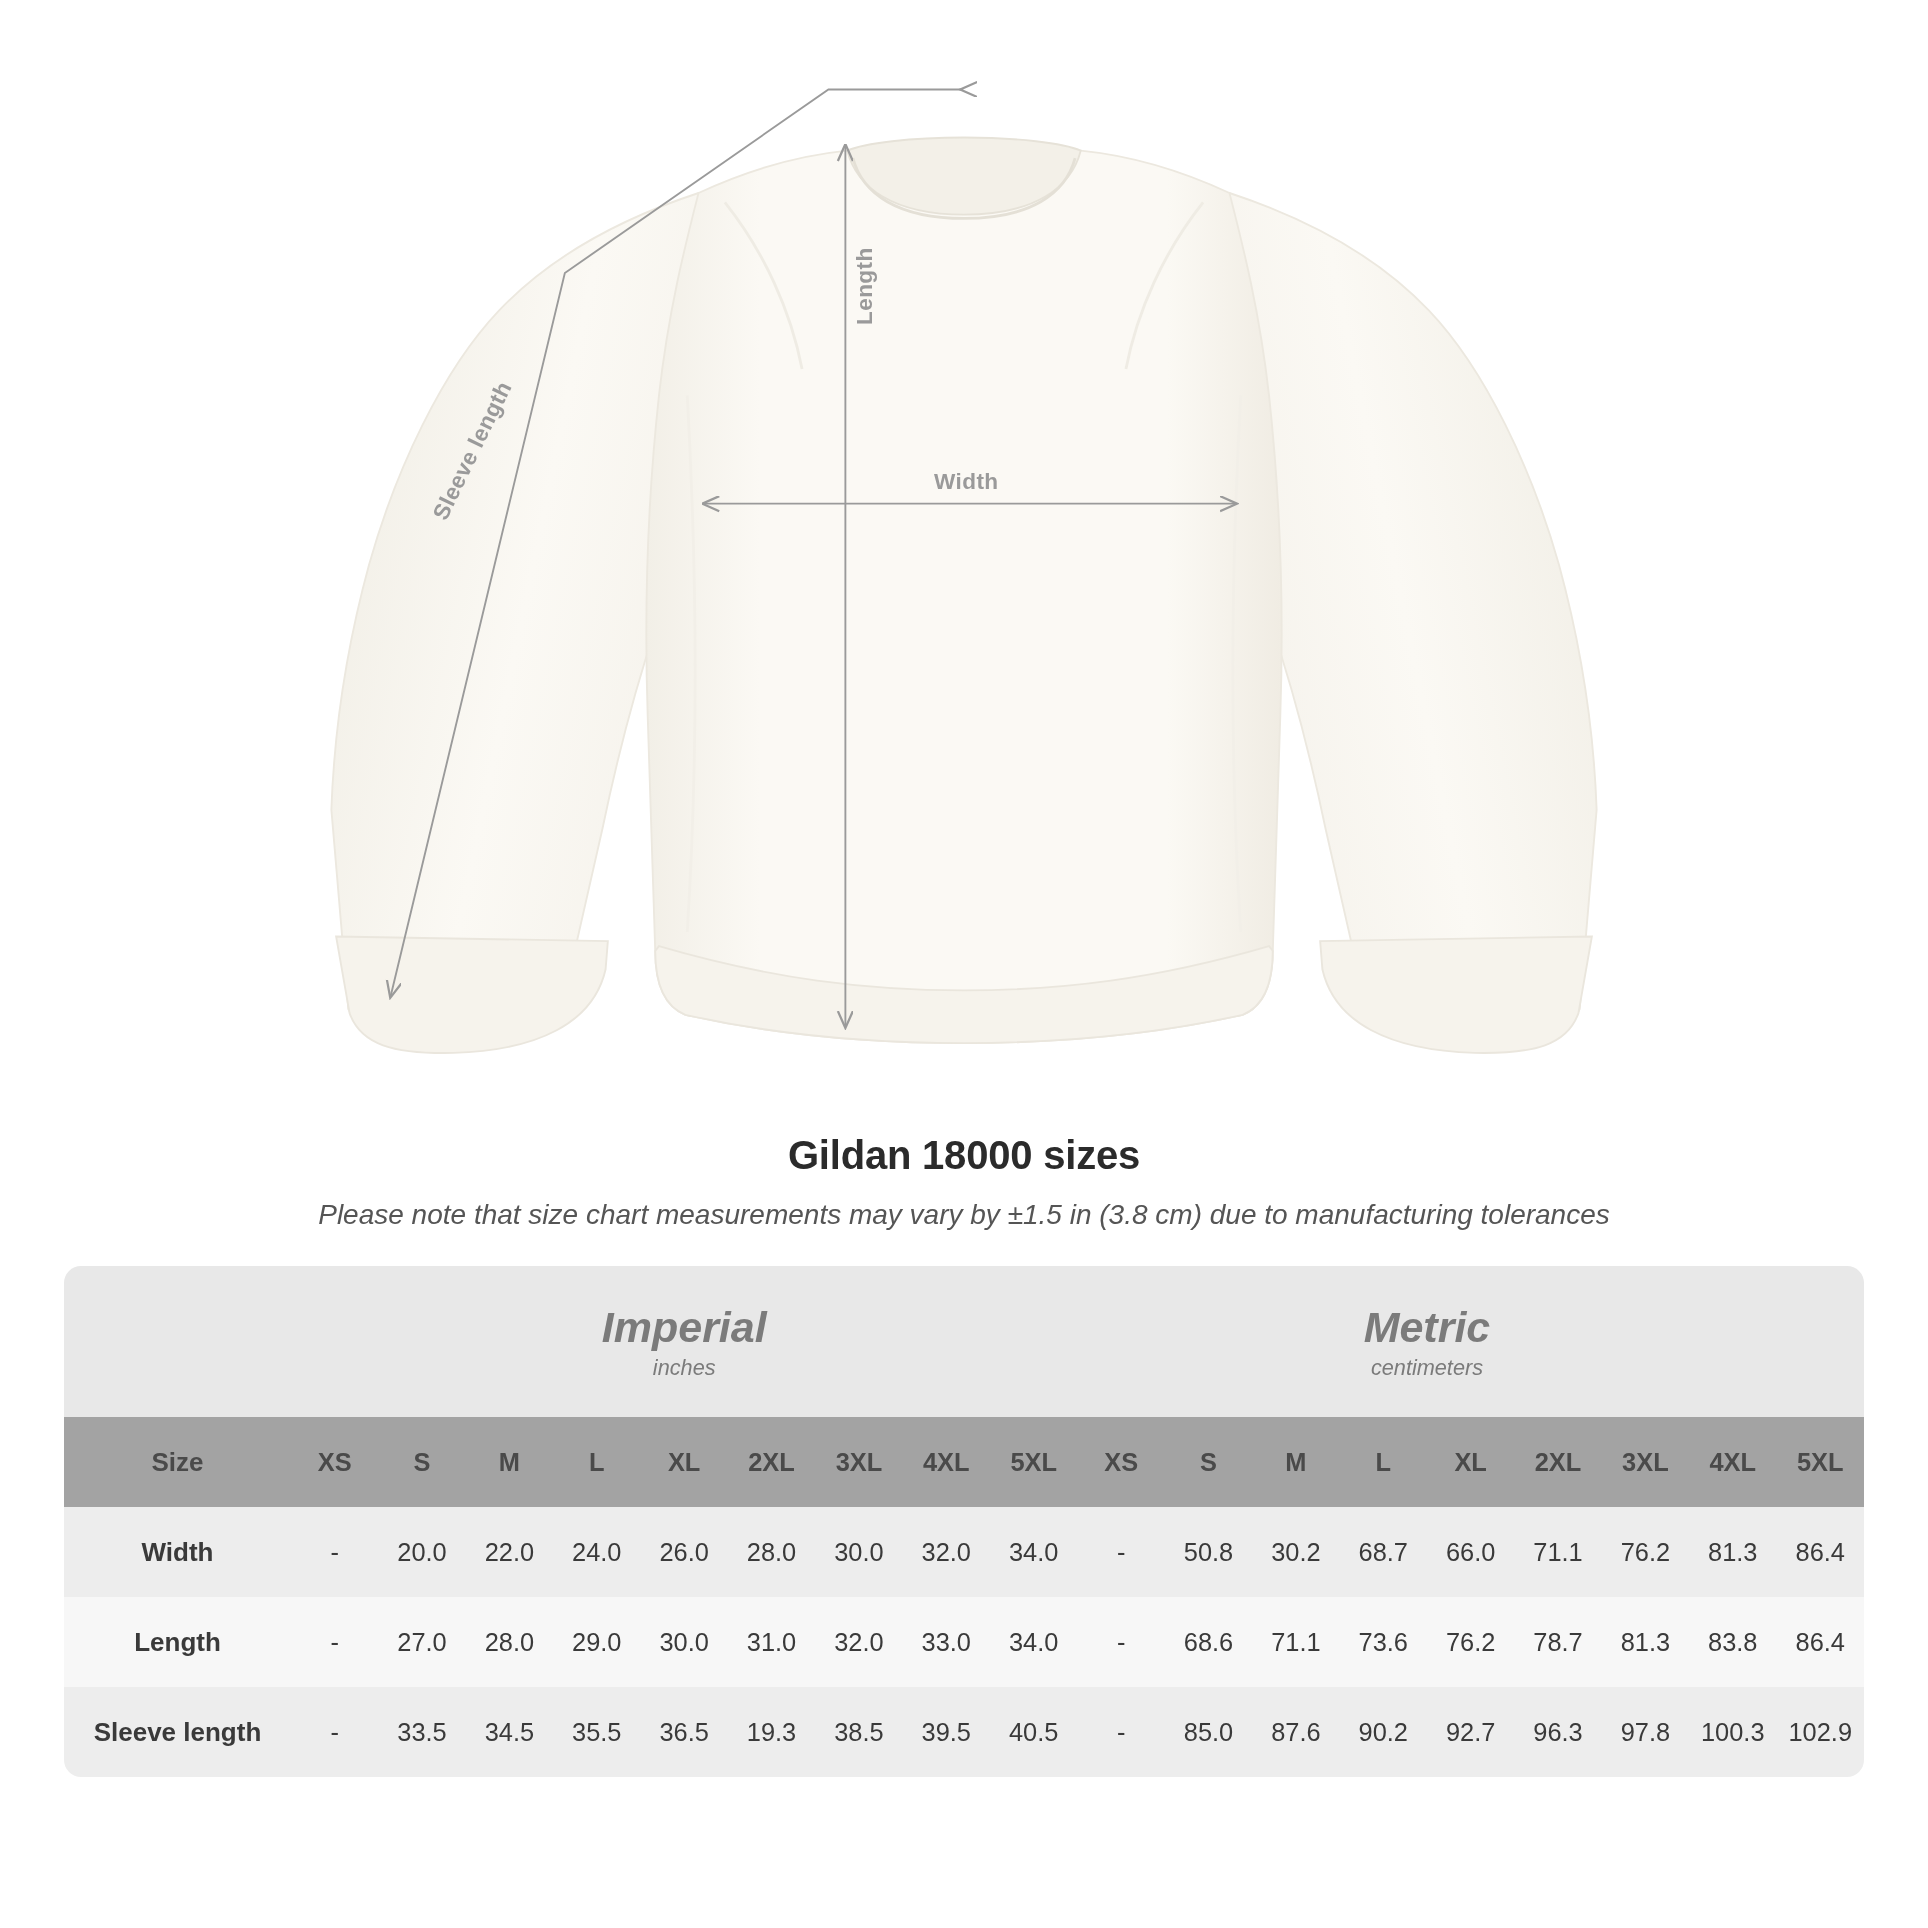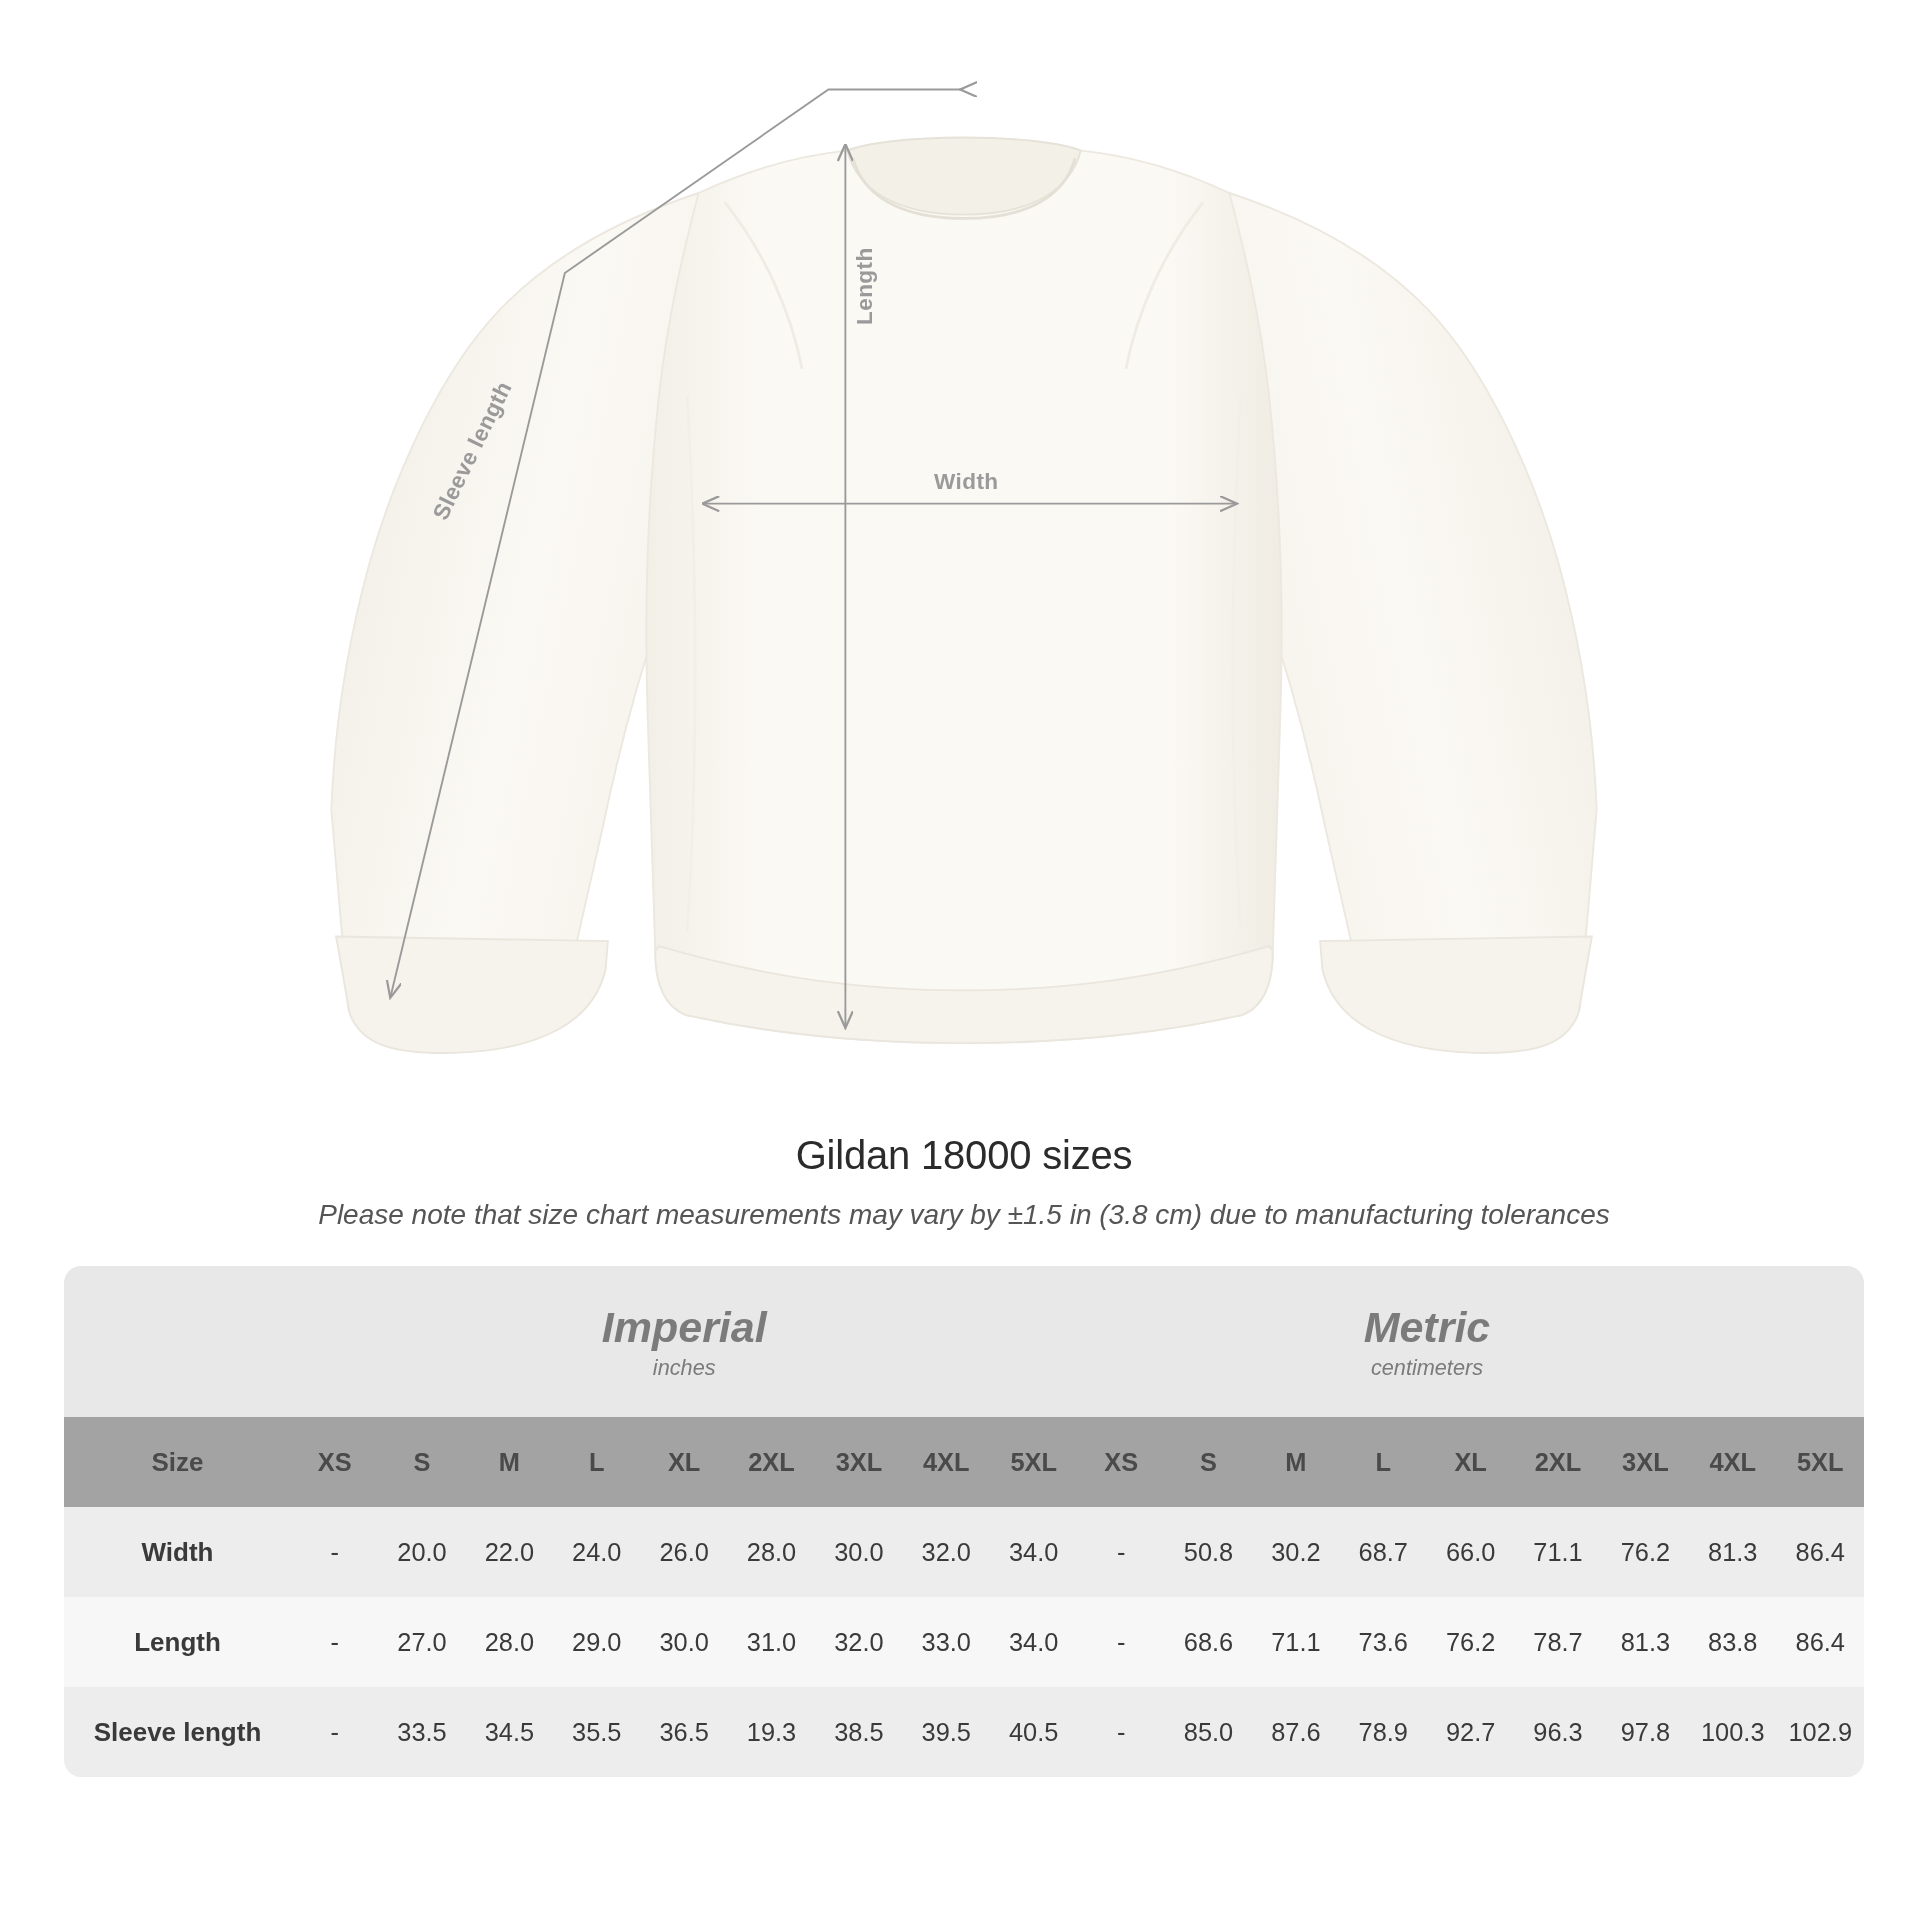--- a/index.html
+++ b/index.html
@@ -63,21 +63,21 @@
     transform-origin: left top;
   }
 
   
   .title-block {
     text-align: center;
     margin-top: 7.5px;
   }
   .chart-title {
     font-size: 40px;
-    font-weight: normal;
+    font-weight: bold;
     color: #2b2b2b;
     letter-spacing: -0.2px;
     margin: 0;
   }
   .chart-note {
     font-size: 28px;
     font-style: italic;
     color: #555;
     margin-top: 21px;
   }
@@ -364,21 +364,21 @@
           <td>34.5</td>
           <td>35.5</td>
           <td>36.5</td>
           <td>19.3</td>
           <td>38.5</td>
           <td>39.5</td>
           <td>40.5</td>
           <td>-</td>
           <td>85.0</td>
           <td>87.6</td>
-          <td>78.9</td>
+          <td>90.2</td>
           <td>92.7</td>
           <td>96.3</td>
           <td>97.8</td>
           <td>100.3</td>
           <td class="corner-right">102.9</td>
         </tr>
       </tbody>
     </table>
   </div>
 

